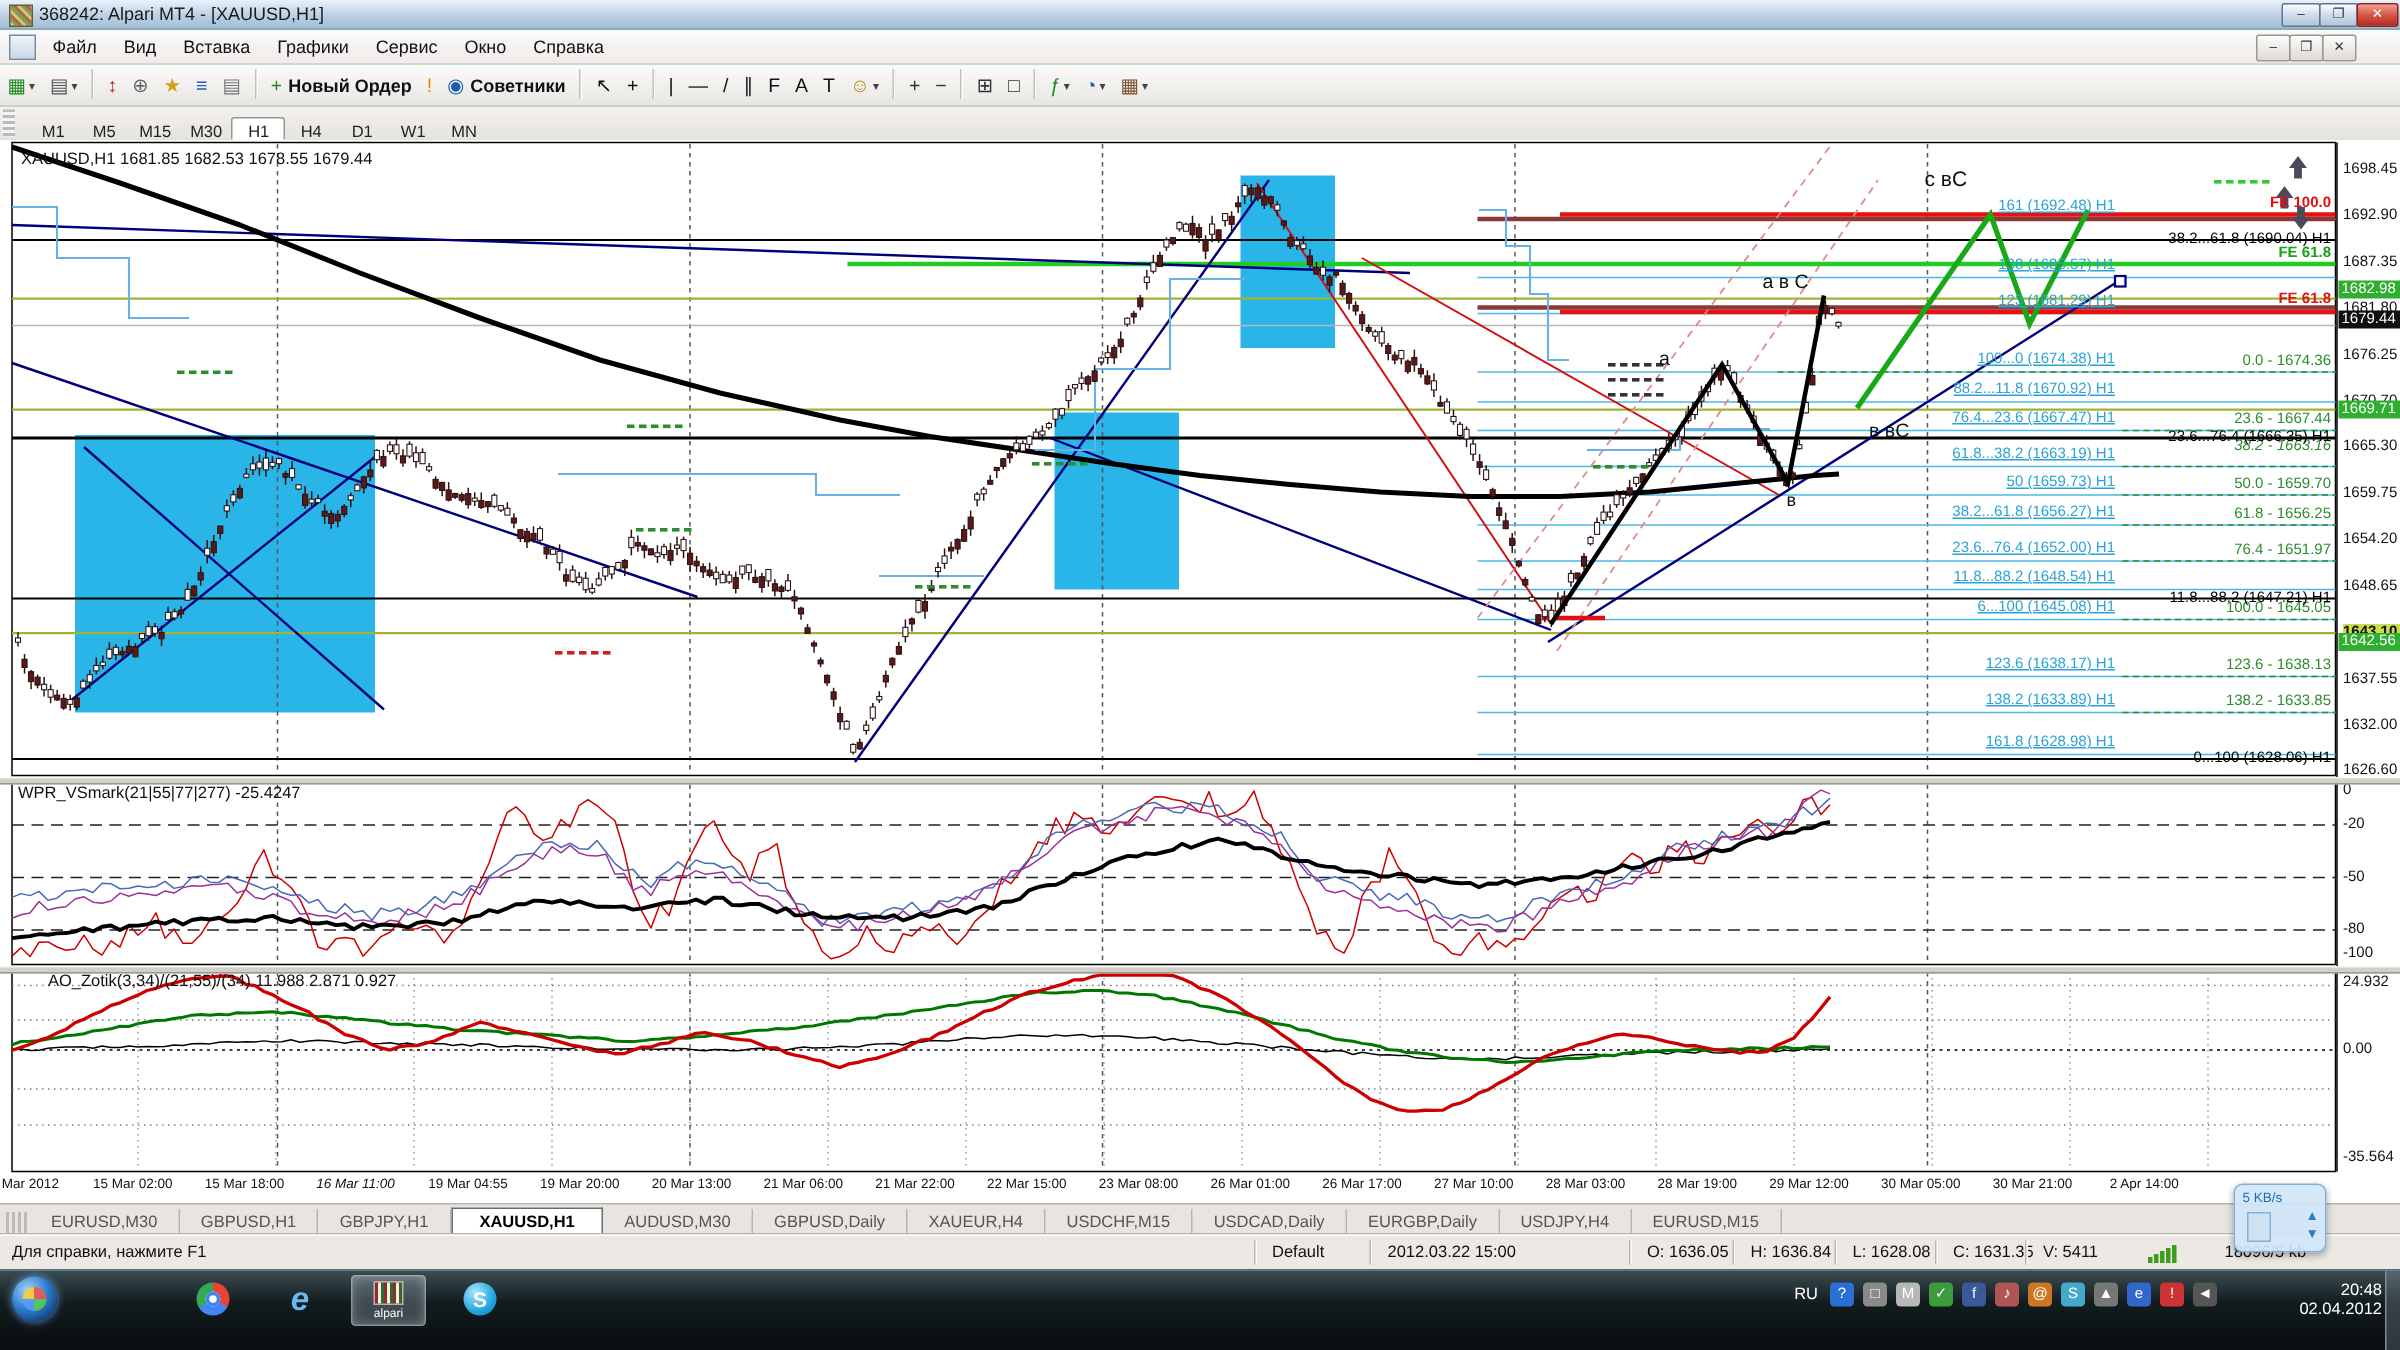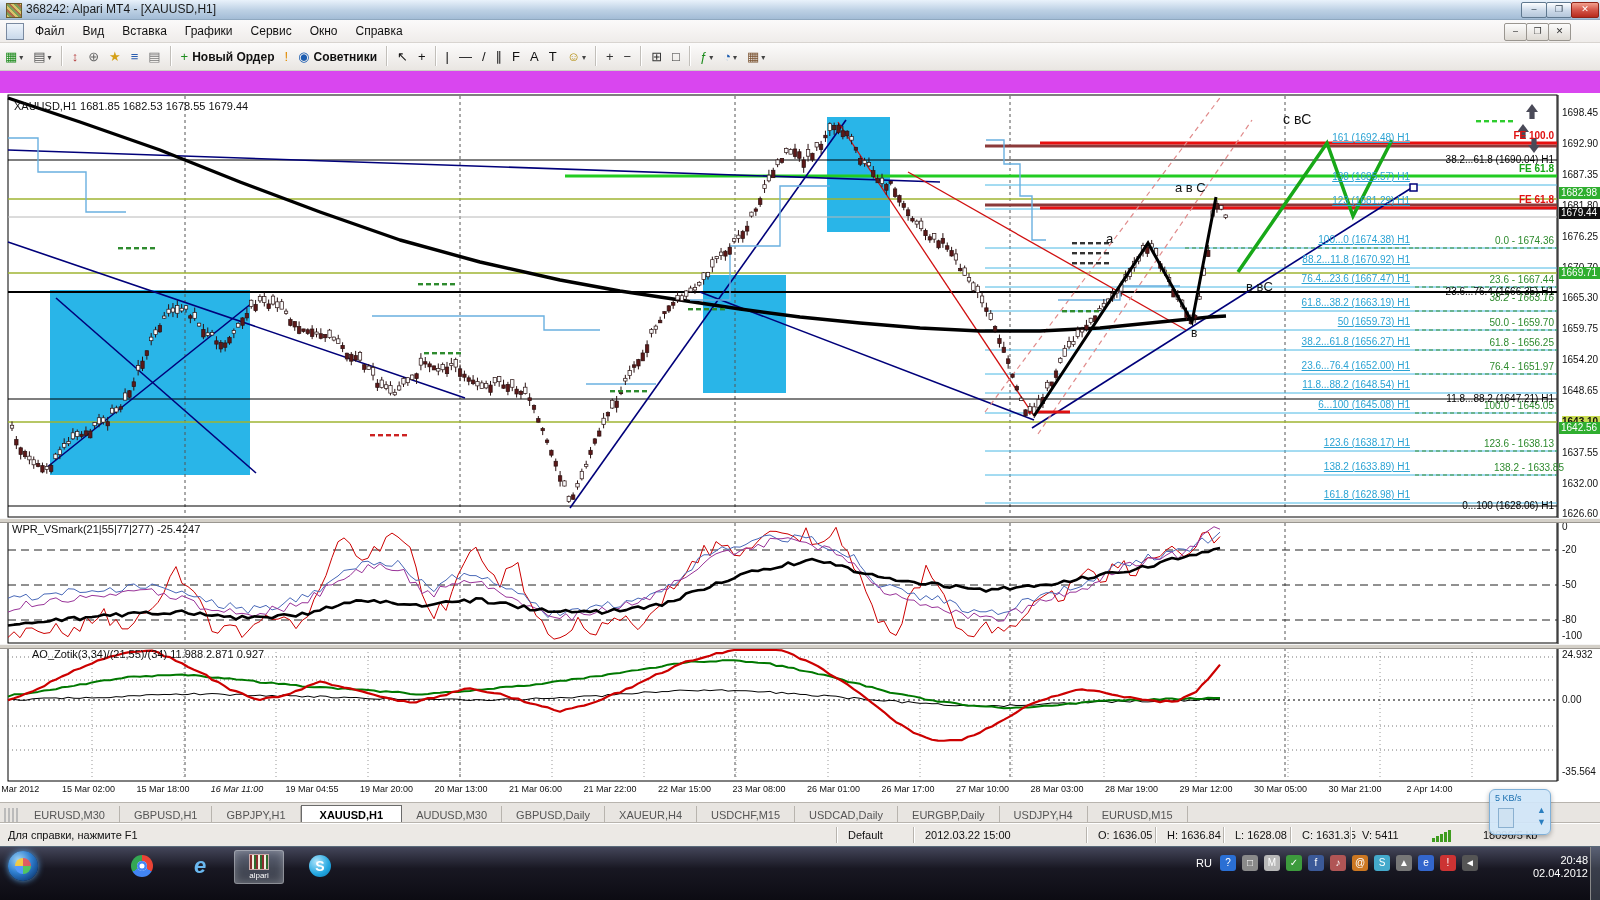--- a/index.html
+++ b/index.html
@@ -1,17 +1,17 @@
 <!DOCTYPE html>
 <html><head>
 <meta charset="utf-8">
 <style>
   html,body{margin:0;padding:0;width:1600px;height:900px;overflow:hidden;background:#777;
     font-family:"Liberation Sans",sans-serif;-webkit-font-smoothing:antialiased;}
-  #win{position:absolute;inset:0;background:#d946ef;}
+  #win{position:absolute;inset:0;background:#22c55e;}
   
   #titlebar{position:absolute;left:0;top:0;width:1600px;height:19px;
     background:linear-gradient(#e9f2fb,#bcd0e4 55%,#a3bcd6);border-bottom:1px solid #8fa8c0;}
   #titlebar .ttl{position:absolute;left:26px;top:2px;font-size:12px;color:#1a1a1a;}
   #app-icon{position:absolute;left:6px;top:3px;width:14px;height:13px;border:1px solid #6b5b2a;
     background:repeating-linear-gradient(45deg,#d8c46a 0 2px,#7da05a 2px 4px,#b06a4a 4px 6px);}
   .bgwin{position:absolute;top:0;height:16px;background:rgba(150,185,220,.55);border-radius:4px 4px 0 0;border:1px solid rgba(90,130,170,.5);}
   .winbtn{position:absolute;top:2px;height:14px;border:1px solid #5f788f;border-radius:2px;
     background:linear-gradient(#fdfeff,#cfdceb 50%,#b4c6da);color:#2a3a4a;font-size:9px;line-height:13px;text-align:center;}
   #btn-close-win{background:linear-gradient(#f2a08e,#d4574a 50%,#b72a1d);color:#fff;border-color:#8d2318;}
@@ -166,20 +166,24 @@
         <span class="gl" style="color: rgb(29, 140, 29);">ƒ</span>
         <span class="drp">▾</span>
       </span><span class="tbtn">
         <span class="gl" style="color: rgb(29, 93, 176);">◔</span>
         <span class="drp">▾</span>
       </span><span class="tbtn">
         <span class="gl" style="color: rgb(122, 82, 48);">▦</span>
         <span class="drp">▾</span>
       </span></div>
 
+  <div id="tfbar">
+    <span id="tfgrip"></span>
+    <span id="tf-items"><span class="tfb">M1</span><span class="tfb">M5</span><span class="tfb">M15</span><span class="tfb">M30</span><span class="tfb active">H1</span><span class="tfb">H4</span><span class="tfb">D1</span><span class="tfb">W1</span><span class="tfb">MN</span></span>
+  </div>
 
   <div id="chart-root">
     <svg id="chart-svg" width="1600" height="709" viewBox="0 93 1600 709">
         <g>
           <rect x="8" y="95" width="1549" height="422" fill="#ffffff" stroke="#000" stroke-width="1"></rect>
           <rect x="8" y="522" width="1549" height="121" fill="#ffffff" stroke="#000" stroke-width="1"></rect>
           <rect x="8" y="647" width="1549" height="134" fill="#ffffff" stroke="#000" stroke-width="1"></rect>
           <line x1="1558" y1="95" x2="1558" y2="781" stroke="#000"></line>
         </g>
         <g>
@@ -989,21 +993,21 @@
         <div class="fibc" style="top: 368px; right: 190px;">138.2 (1633.89) H1</div>
         <div class="fibc" style="top: 396px; right: 190px;">161.8 (1628.98) H1</div>
         <div class="fibg" style="top: 142px; right: 46px;">0.0 - 1674.36</div>
         <div class="fibg" style="top: 181px; right: 46px;">23.6 - 1667.44</div>
         <div class="fibg" style="top: 199px; right: 46px; font-style: italic;">38.2 - 1663.16</div>
         <div class="fibg" style="top: 224px; right: 46px;">50.0 - 1659.70</div>
         <div class="fibg" style="top: 244px; right: 46px;">61.8 - 1656.25</div>
         <div class="fibg" style="top: 268px; right: 46px;">76.4 - 1651.97</div>
         <div class="fibg" style="top: 307px; right: 46px;">100.0 - 1645.05</div>
         <div class="fibg" style="top: 345px; right: 46px;">123.6 - 1638.13</div>
-        <div class="fibg" style="top: 369px; right: 36px;">138.2 - 1633.85</div>
+        <div class="fibg" style="top: 369px; right: 46px;">138.2 - 1633.85</div>
         <div class="fibb" style="top: 61px; right: 46px;">38.2...61.8 (1690.04) H1</div>
         <div class="fibb" style="top: 193px; right: 46px; text-align: right;">23.6...76.4 (1666.35) H1</div>
         <div class="fibb" style="top: 300px; right: 46px;">11.8...88.2 (1647.21) H1</div>
         <div class="fibb" style="top: 407px; right: 46px;">0...100 (1628.06) H1</div>
         <div class="fibr" style="top: 37px; right: 46px; color: rgb(224, 16, 16);">FE 100.0</div>
         <div class="fibr" style="top: 70px; right: 46px; color: rgb(23, 163, 23);">FE 61.8</div>
         <div class="fibr" style="top: 101px; right: 46px; color: rgb(224, 16, 16);">FE 61.8</div>
         <div class="time-label" style="left: 14px;">14 Mar 2012</div>
         <div class="time-label" style="left: 88.5px;">15 Mar 02:00</div>
         <div class="time-label" style="left: 163px;">15 Mar 18:00</div>

